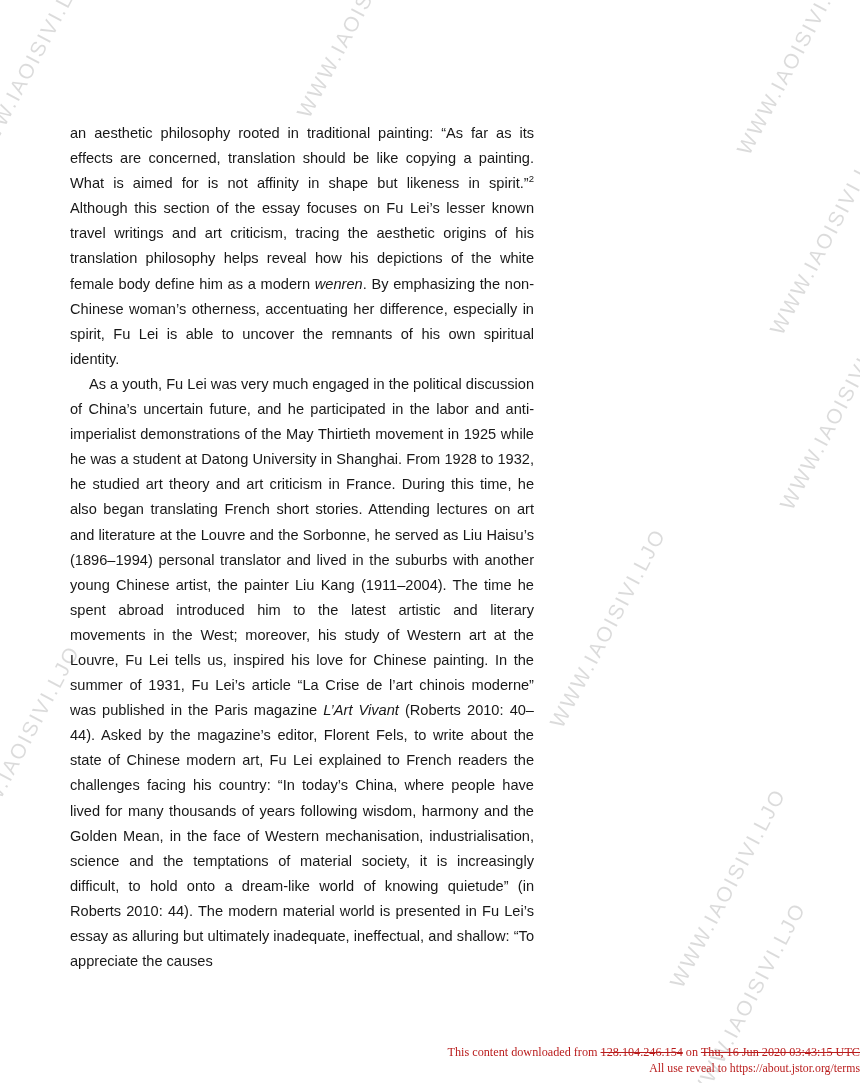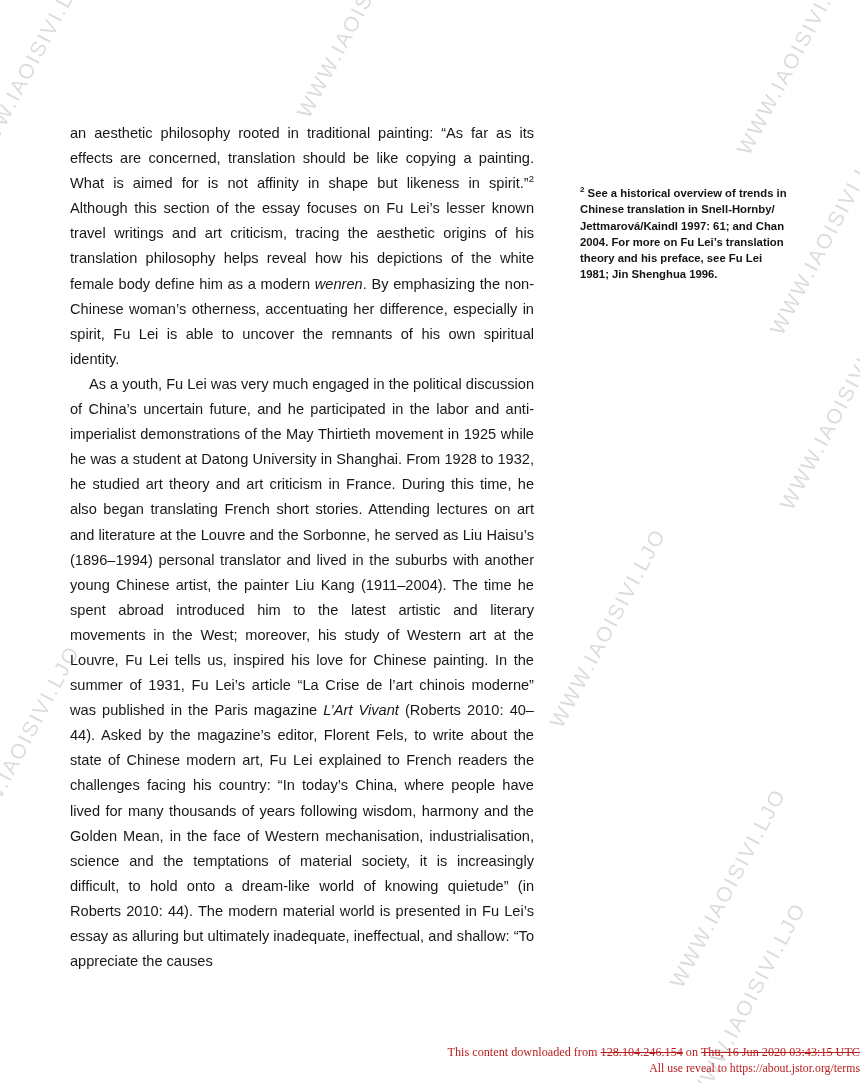--- a/index.html
+++ b/index.html
@@ -92,21 +92,20 @@
 </head>
 <body>
 
 <div class="page">
 
   <div class="main-text">
       <p><span>an aesthetic philosophy rooted in traditional painting: “As far as its effects are concerned, translation should be like copying a painting. What is aimed for is not affinity in shape but likeness in spirit.”</span><sup>2</sup><span> Although this section of the essay focuses on Fu Lei’s lesser known travel writings and art criticism, tracing the aesthetic origins of his translation philosophy helps reveal how his depictions of the white female body define him as a modern </span><em>wenren</em><span>. By emphasizing the non-Chinese woman’s otherness, accentuating her difference, especially in spirit, Fu Lei is able to uncover the remnants of his own spiritual identity.</span></p>
       <p class="indent"><span>As a youth, Fu Lei was very much engaged in the political discussion of China’s uncertain future, and he participated in the labor and anti-imperialist demonstrations of the May Thirtieth movement in 1925 while he was a student at Datong University in Shanghai. From 1928 to 1932, he studied art theory and art criticism in France. During this time, he also began translating French short stories. Attending lectures on art and literature at the Louvre and the Sorbonne, he served as Liu Haisu’s (1896–1994) personal translator and lived in the suburbs with another young Chinese artist, the painter Liu Kang (1911–2004). The time he spent abroad introduced him to the latest artistic and literary movements in the West; moreover, his study of Western art at the Louvre, Fu Lei tells us, inspired his love for Chinese painting. In the summer of 1931, Fu Lei’s article “La Crise de l’art chinois moderne” was published in the Paris magazine </span><em>L’Art Vivant</em><span> (Roberts 2010: 40–44). Asked by the magazine’s editor, Florent Fels, to write about the state of Chinese modern art, Fu Lei explained to French readers the challenges facing his country: “In today’s China, where people have lived for many thousands of years following wisdom, harmony and the Golden Mean, in the face of Western mechanisation, industrialisation, science and the temptations of material society, it is increasingly difficult, to hold onto a dream-like world of knowing quietude” (in Roberts 2010: 44). The modern material world is presented in Fu Lei’s essay as alluring but ultimately inadequate, ineffectual, and shallow: “To appreciate the causes</span></p>
     </div>
 
-  <aside class="sidenote"><sup>2</sup><span> See a historical overview of trends in Chinese translation in Snell-Hornby/ Jettmarová/Kaindl 1997: 61; and Chan 2004. For more on Fu Lei’s translation theory and his preface, see Fu Lei 1981; Jin Shenghua 1996.</span></aside>
 
 
   <div class="jstor jstor-line1"><span>This content downloaded from </span><span class="struck">128.104.246.154</span><span> on </span><span class="struck">Thu, 16 Jun 2020 03:43:15 UTC</span></div>
 
   <div class="jstor jstor-line2">All use reveal to https://about.jstor.org/terms</div>
 
 <div class="wm" style="left: 30px; top: 65px;">WWW.IAOISIVI.LJO</div>
     <div class="wm" style="left: 355px; top: 18px;">WWW.IAOISIVI.LJO</div>
     <div class="wm" style="left: 795px; top: 55px;">WWW.IAOISIVI.LJO</div>
     <div class="wm" style="left: 828px; top: 235px;">WWW.IAOISIVI.LJO</div>

